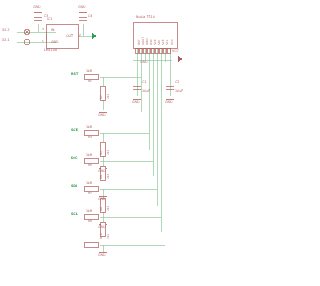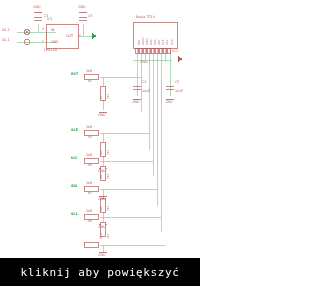--- a/index.html
+++ b/index.html
@@ -204,17 +204,14 @@
 
     <div class="txt grn" style="left:71px;top:213px;">SCL</div>
     <div class="txt red" style="left:86px;top:210px;">1kR</div>
     <div class="txt sm red" style="left:88px;top:220px;">R9</div>
     <div class="txt sm vert" style="left:100px;top:239px;">R10</div>
     <div class="txt sm vert" style="left:107px;top:239px;">2k2</div>
     <div class="txt gnd" style="left:98px;top:254px;">GND</div>
 
   </div>
 
-  <div id="bottombar">
-    <div class="label">kliknij aby powiększyć</div>
-  </div>
 
 </div>
 
 </body></html>

